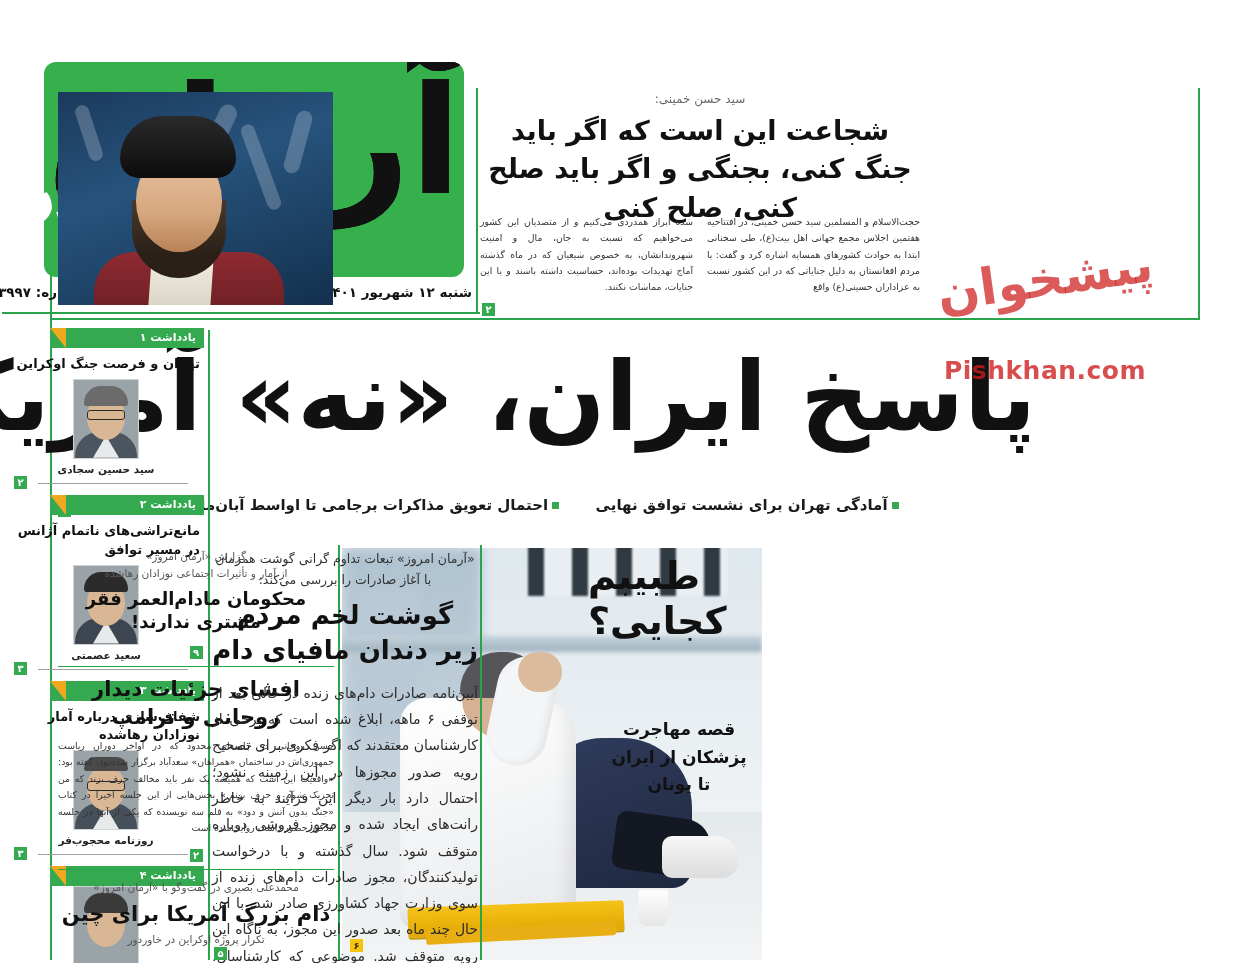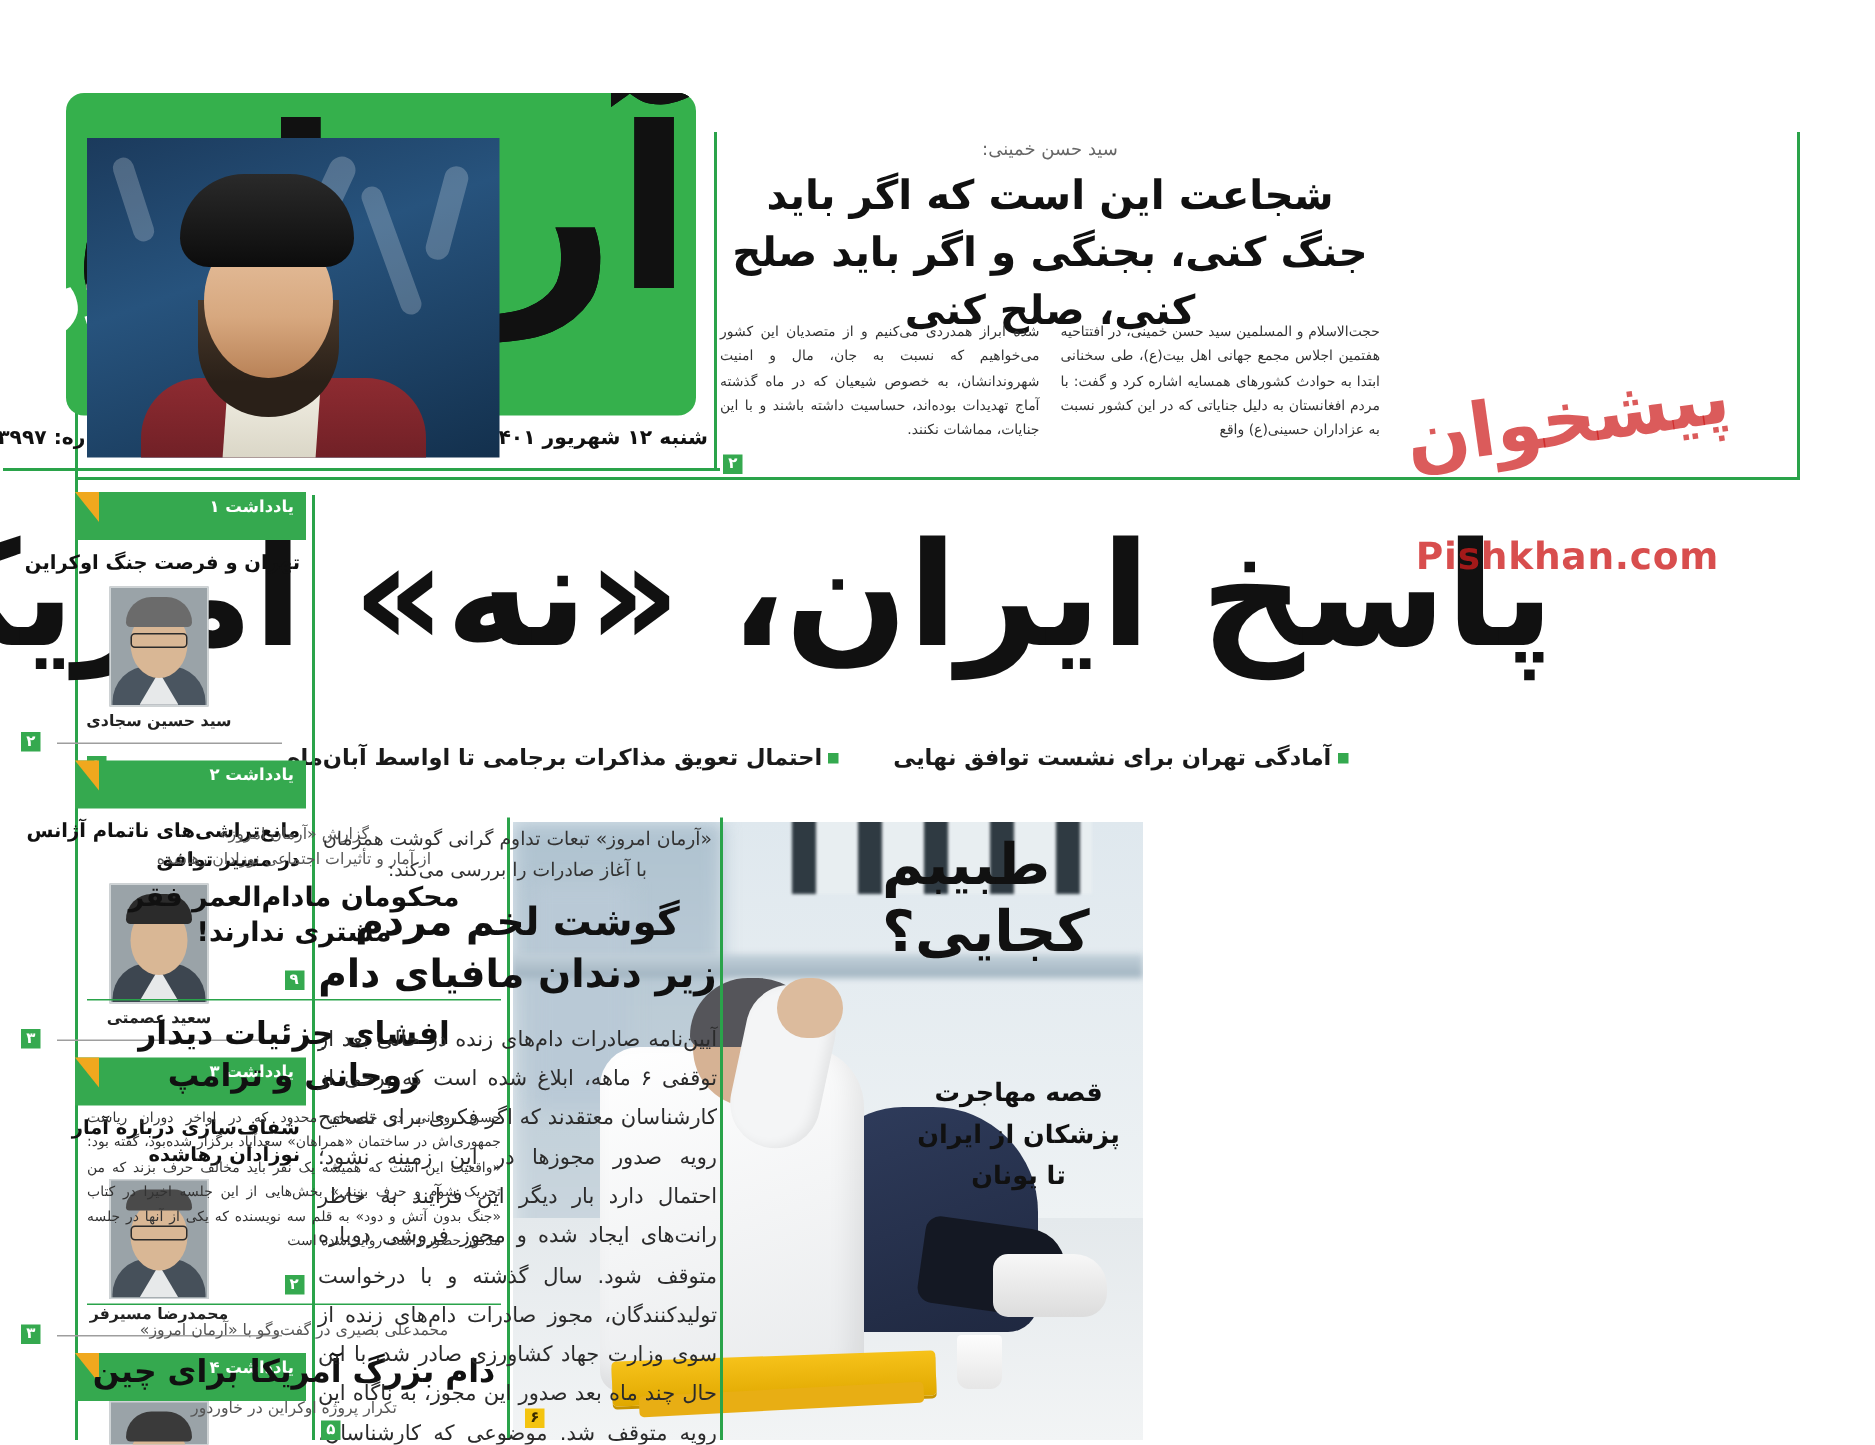--- a/index.html
+++ b/index.html
@@ -112,21 +112,21 @@
     font-size:15px;font-weight:bold;color:#1a1a1a;white-space:nowrap;letter-spacing:-0.2px;
   }
   .subheads .sq{background:#35a94f;}
   .mainhead-badge{position:absolute;left:0;top:168px;}
 
   
   .sidebar{position:absolute;right:1046px;top:328px;width:196px;height:632px;}
   .sb-vline{position:absolute;right:1040px;top:330px;width:2px;height:630px;background:#2aa34a;}
   .note{position:relative;width:196px;margin-bottom:3px;}
   .note-tab{
-    position:relative;width:154px;height:32px;background:#35a94f;color:#fff;
+    position:relative;width:154px;height:20px;background:#35a94f;color:#fff;
     font-size:11px;font-weight:bold;line-height:20px;text-align:right;padding-right:8px;
     box-sizing:border-box;margin-right:0;
   }
   .note-tab::before{
     content:"";position:absolute;left:-0px;top:0;width:0;height:0;
     border-top:20px solid #f0a81e;border-left:16px solid transparent;
   }
   .note-title{
     font-size:13px;font-weight:bold;line-height:1.45;color:#111;
     padding:7px 4px 5px;letter-spacing:-0.3px;
@@ -341,21 +341,21 @@
     <div class="note">
       <div class="note-tab">یادداشت ۳</div>
       <div class="note-title">شفاف‌سازی درباره آمار نوزادان رهاشده</div>
       <div class="note-photo">
         <div class="np-body" style="background:#46505a"></div>
           <div class="np-shirt"></div>
         <div class="np-face"></div>
           <div class="np-hair" style="background:#4a4a4a;height:14px"></div>
         <div class="np-glasses"></div>
       </div>
-      <div class="note-name">محمدرضا مسیر‌فر</div>
+      <div class="note-name">روزنامه محجوب‌فر</div>
       <div class="note-foot">
         <span class="badge">۳</span>
         <span class="fline"></span>
       </div>
     </div>
 
     <div class="note">
       <div class="note-tab">یادداشت ۴</div>
       <div class="note-photo">
 

